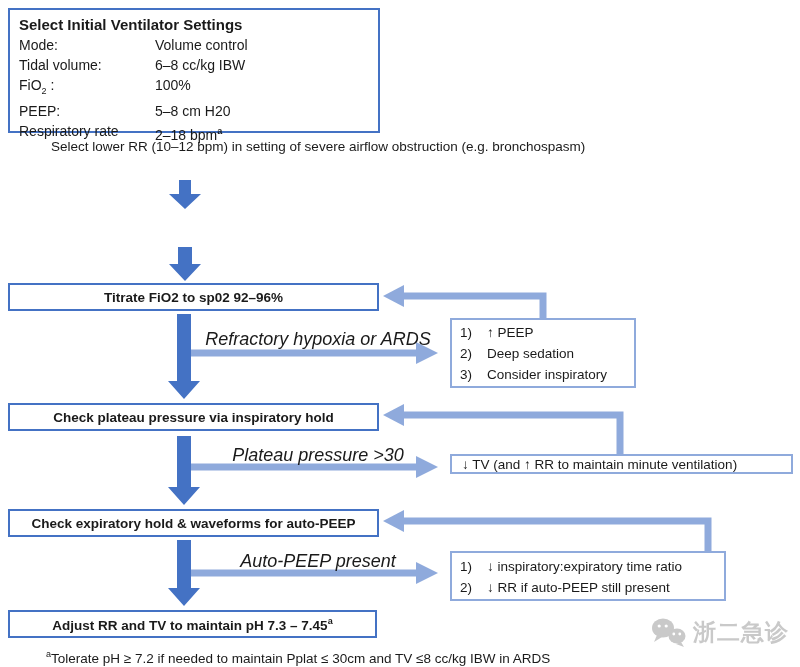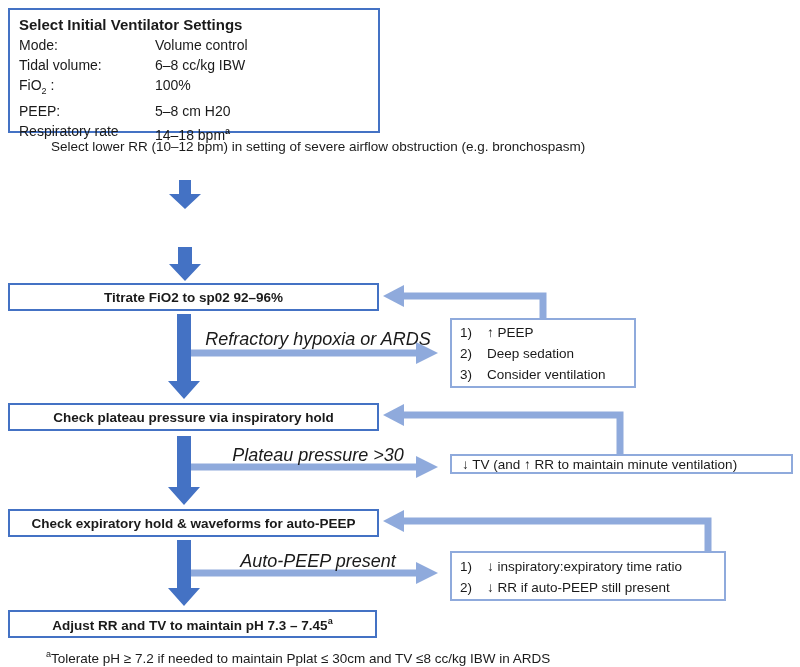--- a/index.html
+++ b/index.html
@@ -85,21 +85,21 @@
     <div class="srow">
       <span><span>FiO</span><sub>2</sub><span> :</span></span>
       <span>100%</span>
     </div>
     <div class="srow">
       <span>PEEP:</span>
       <span>5–8 cm H20</span>
     </div>
     <div class="srow">
       <span>Respiratory rate</span>
-      <span><span>14–18 bpm</span><sup class="sup-a">a</sup></span>
+      <span><span>2–18 bpm</span><sup class="sup-a">a</sup></span>
     </div>
   </div>
 
   <div class="fnote" style="left:44px;top:137px;width:748px;">
     <div style="padding-left:7px;">Select lower RR (10–12 bpm) in setting of severe airflow obstruction (e.g. bronchospasm)</div>
   </div>
 
   <div class="box step" style="top:283px;">
     <span>Titrate FiO2 to sp02 92–96%</span>
   </div>
@@ -121,21 +121,21 @@
     <div class="item">
       <span class="num">1)</span>
       <span>↑ PEEP</span>
     </div>
     <div class="item">
       <span class="num">2)</span>
       <span>Deep sedation</span>
     </div>
     <div class="item">
       <span class="num">3)</span>
-      <span>Consider ventilation</span>
+      <span>Consider inspiratory</span>
     </div>
   </div>
 
   <div class="side" style="left:450px;top:454px;width:343px;height:20px;display:flex;align-items:center;padding-left:10px;">
     <span>↓ TV  (and ↑ RR to maintain minute ventilation)</span>
   </div>
 
   <div class="side" style="left:450px;top:551px;width:276px;height:50px;padding:3px 2px 0 8px;">
     <div class="item">
       <span class="num">1)</span>
@@ -144,14 +144,27 @@
     <div class="item">
       <span class="num">2)</span>
       <span>↓ RR if auto-PEEP still present</span>
     </div>
   </div>
 
   <div class="fnote" style="left:46px;top:645px;width:600px;">
     <sup>a</sup><span>Tolerate pH ≥ 7.2 if needed to maintain Pplat ≤ 30cm and TV ≤8 cc/kg IBW in ARDS</span>
   </div>
 
+  <div class="watermark">
+    <svg width="38" height="32" viewBox="0 0 38 32">
+      <ellipse cx="13" cy="12" rx="11" ry="9.5" fill="var(--watermark)"></ellipse>
+      <path d="M7 19 L4 26 L12 21 Z" fill="var(--watermark)"></path>
+      <circle cx="9.2" cy="10" r="1.6" fill="#ffffff"></circle>
+      <circle cx="16.2" cy="10" r="1.6" fill="#ffffff"></circle>
+      <ellipse cx="27" cy="20" rx="8.5" ry="7.5" fill="var(--watermark)"></ellipse>
+      <path d="M31 26 L34 31 L26 28 Z" fill="var(--watermark)"></path>
+      <circle cx="23.8" cy="18" r="1.4" fill="#ffffff"></circle>
+      <circle cx="29.8" cy="18" r="1.4" fill="#ffffff"></circle>
+    </svg>
+    <span class="wm-text">浙二急诊</span>
+  </div>
 
 </div>
 
 </body></html>

